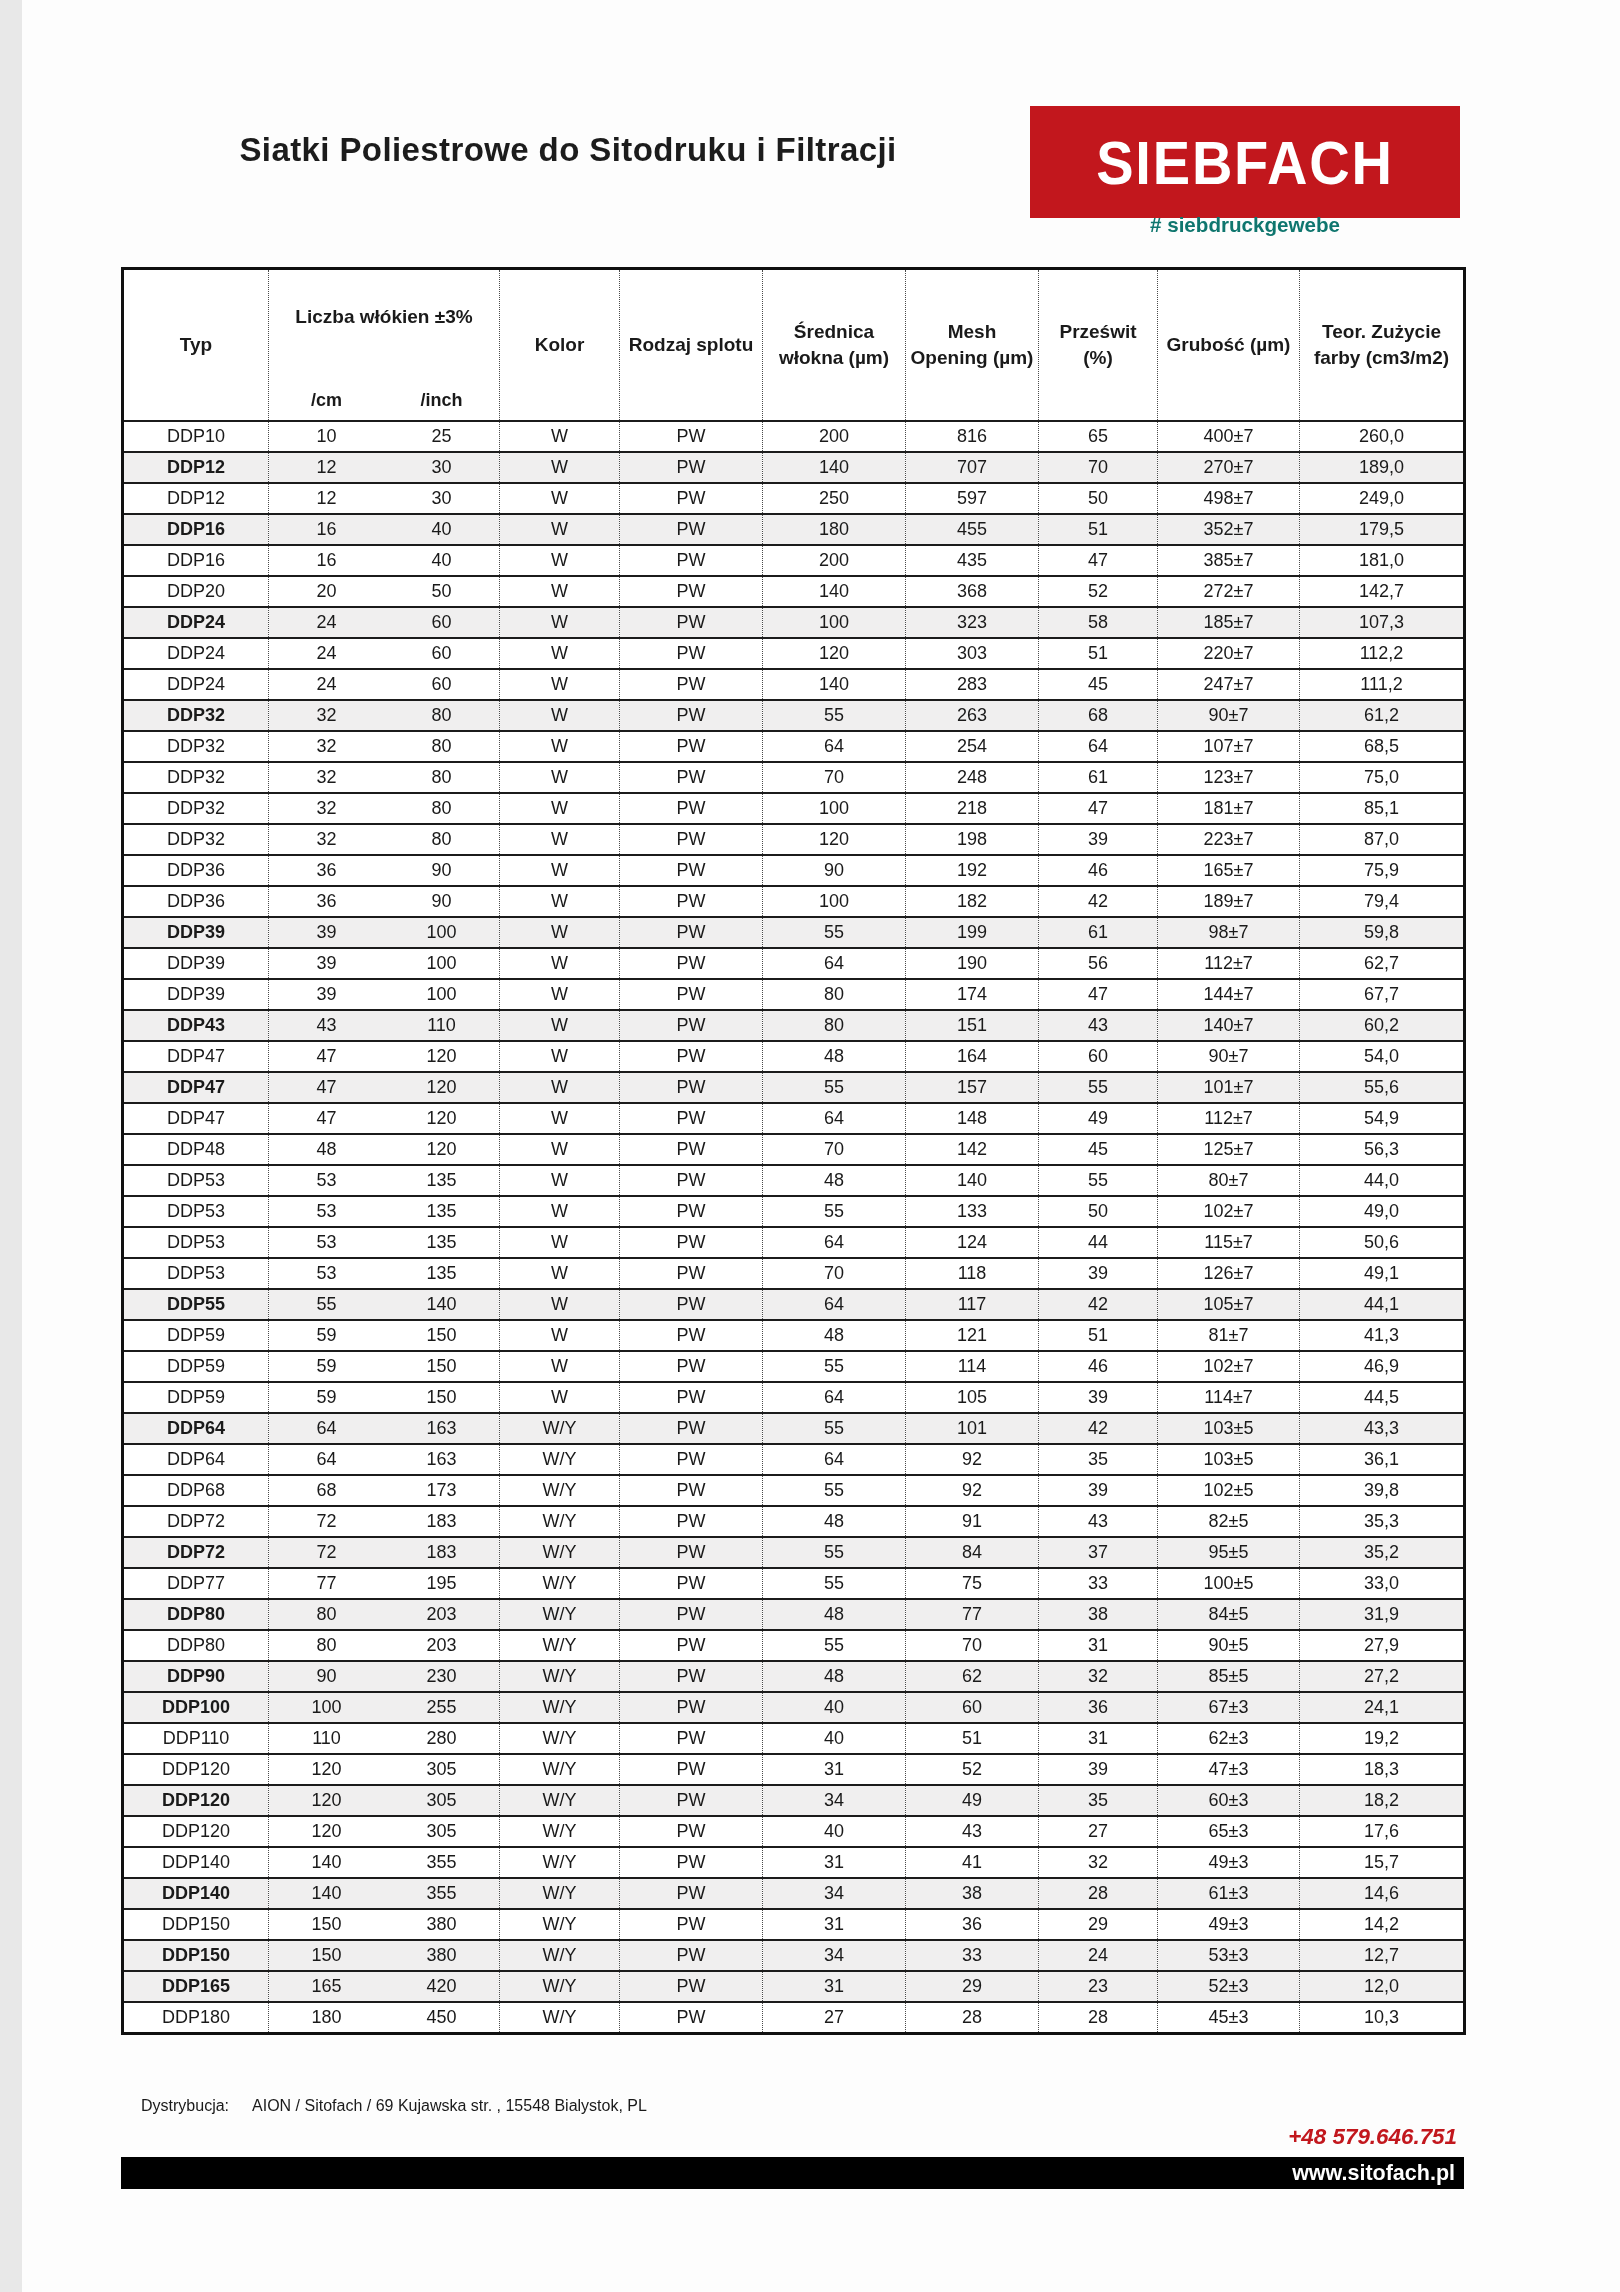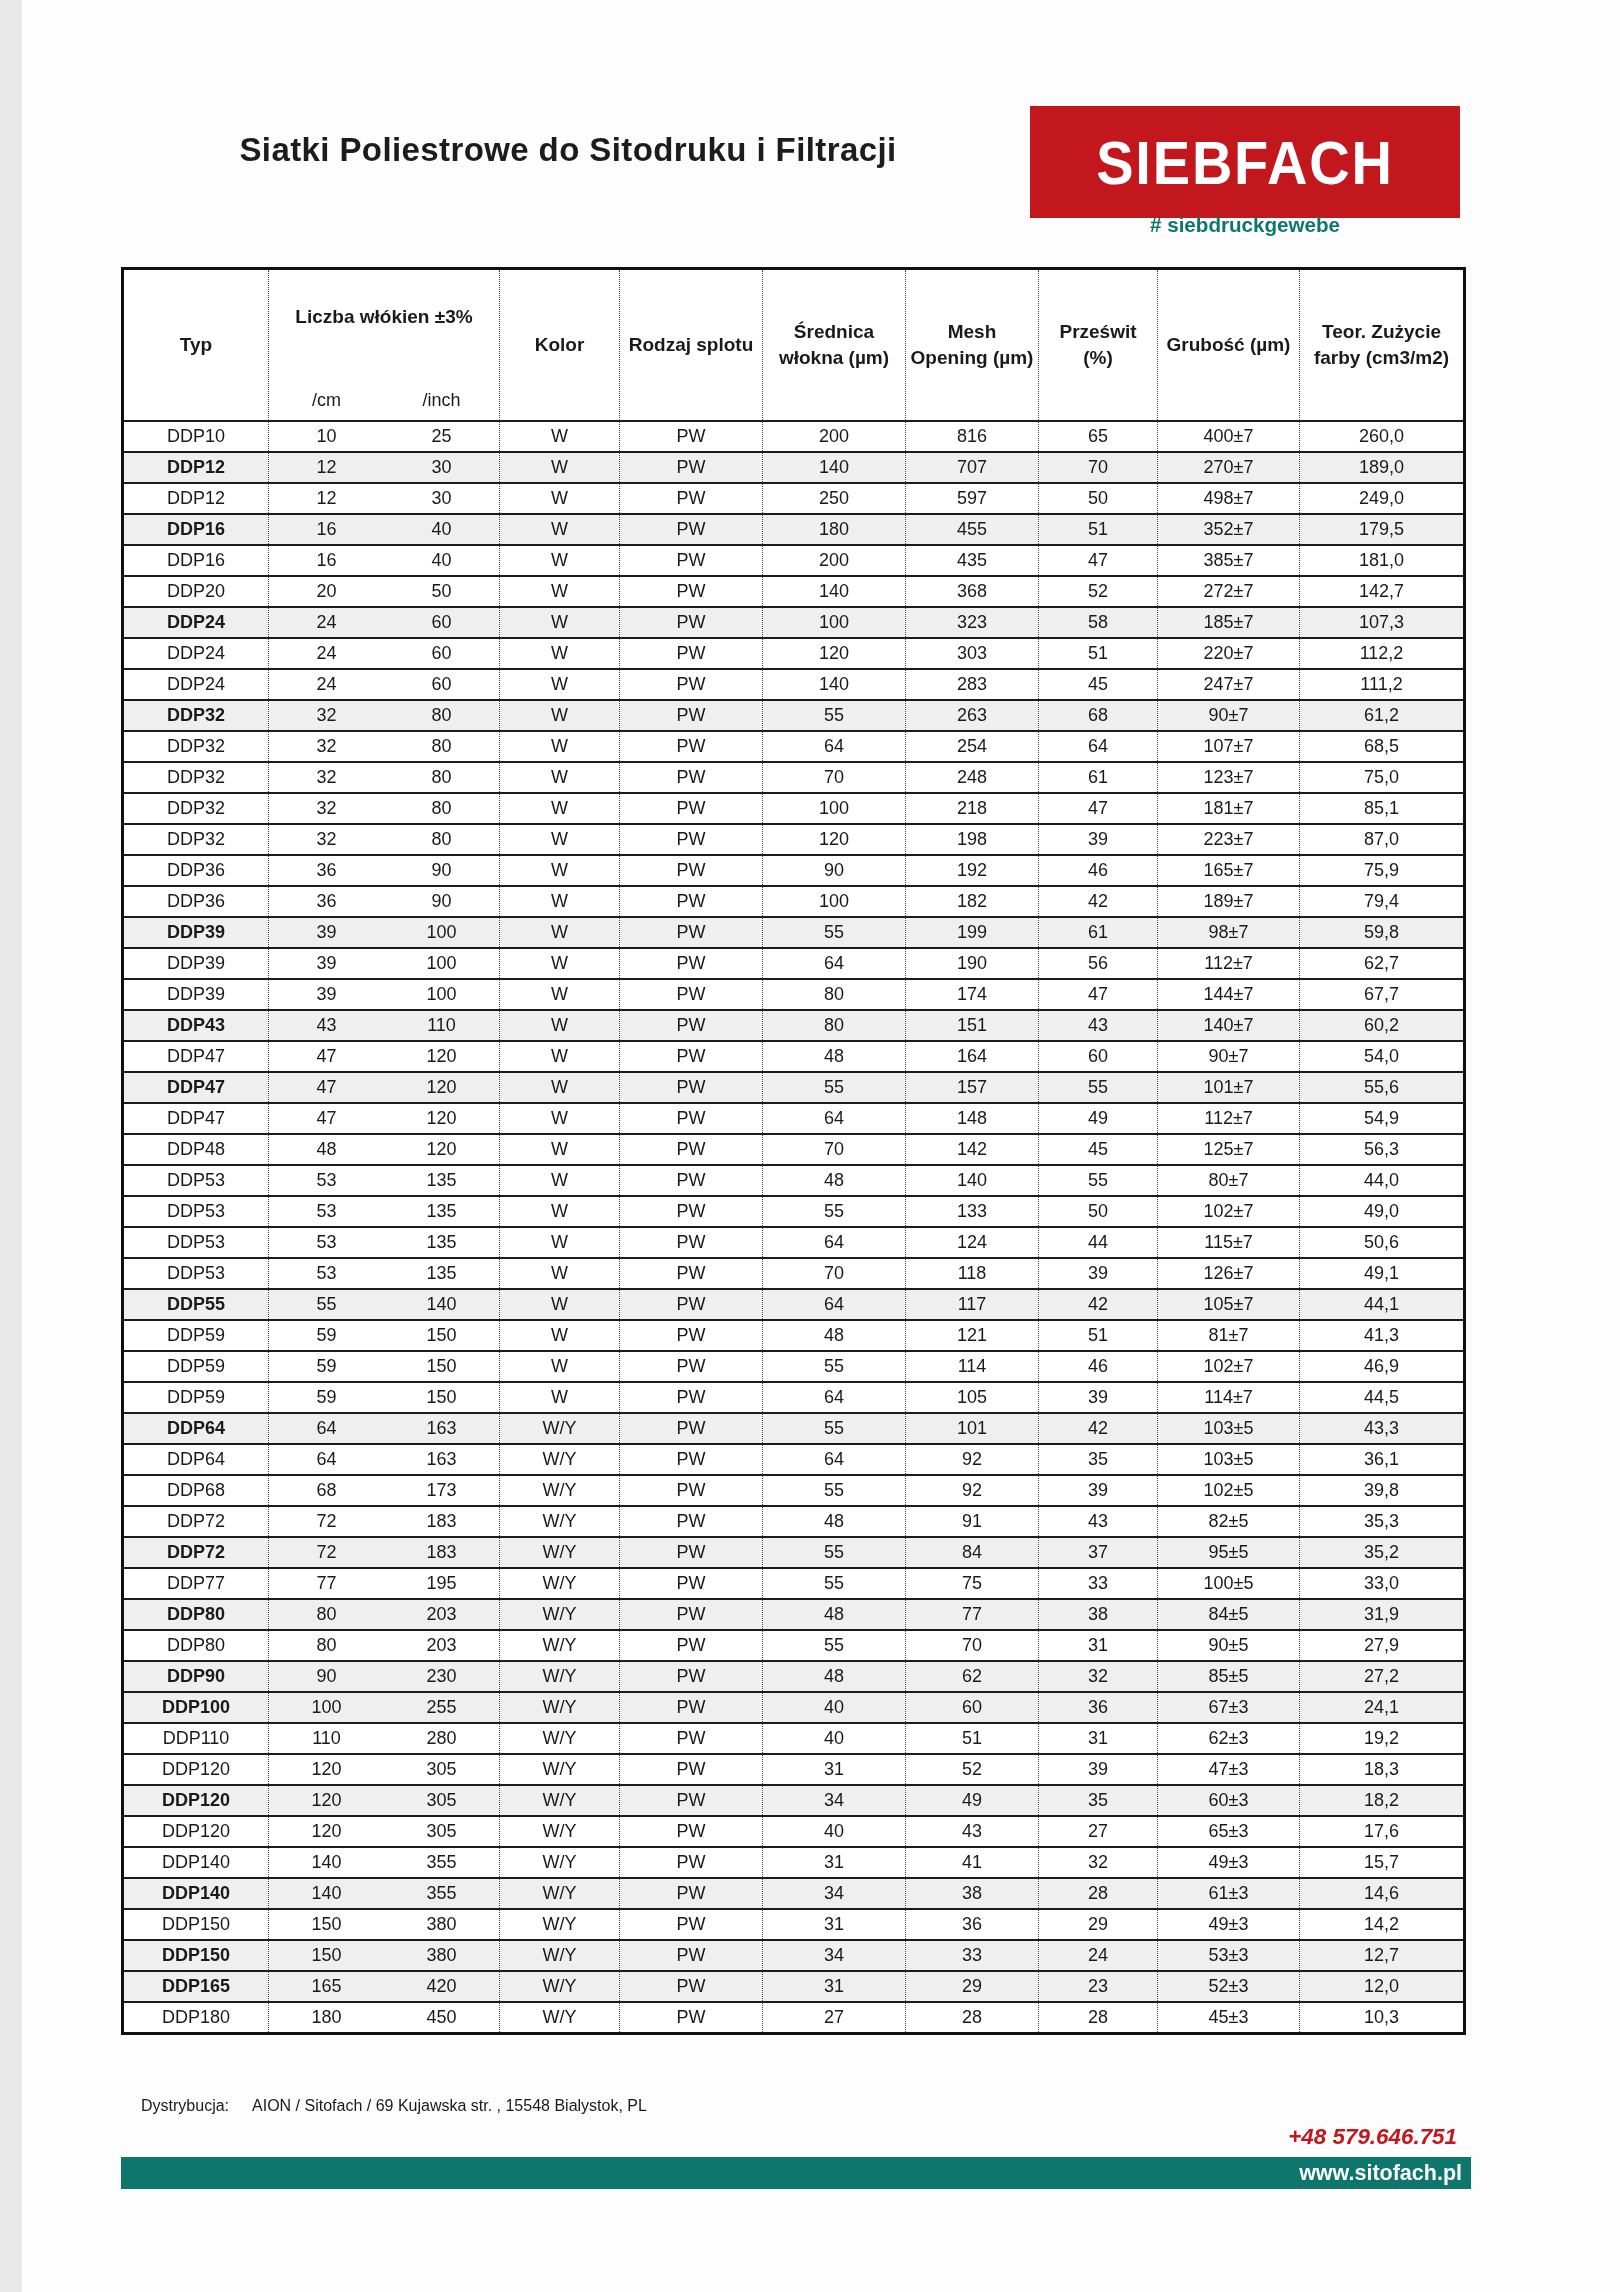--- a/index.html
+++ b/index.html
@@ -43,21 +43,21 @@
   }
   table.spec thead th{height:150px;font-size:19px;font-weight:bold;position:relative;}
   table.spec thead th + th{border-left:1.8px dotted #4a4a4a;}
   table.spec tbody td{height:29px;border-top:2.7px solid #1b1b1b;}
   table.spec tbody td + td{border-left:1.8px dotted #4a4a4a;}
   table.spec tbody tr.hl{background:#f0efef;}
   table.spec tbody tr.hl td.c-typ{font-weight:bold;}
   .hline{display:block;line-height:1.35;}
   .subhdr{
     position:absolute;left:0;right:0;bottom:9px;
-    display:flex;font-size:18px;font-weight:normal;
+    display:flex;font-size:18px;font-weight:bold;
   }
   .subhdr span{width:50%;display:block;}
   .liczba-split{display:flex;width:100%;}
   .liczba-split span{width:50%;display:block;}
   
   .distribution{
     position:absolute;left:119px;top:2097px;
     font-size:16px;color:#1a1a1a;display:flex;
   }
   .distribution .addr{margin-left:23px;}
@@ -976,18 +976,18 @@
     </table>
   </div>
 
   <div class="distribution">
     <span>Dystrybucja:</span>
     <span class="addr">AION / Sitofach / 69 Kujawska str. , 15548 Bialystok, PL</span>
   </div>
 
   <div class="phone-line" style="color: rgb(194, 23, 29);">+48 579.646.751</div>
 
-  <div class="web-bar" style="background: #0f766e; padding-left: 7px;">
+  <div class="web-bar" style="background: #000000;">
     <span>www.sitofach.pl</span>
   </div>
 
 </div>
 
 
 </body></html>

